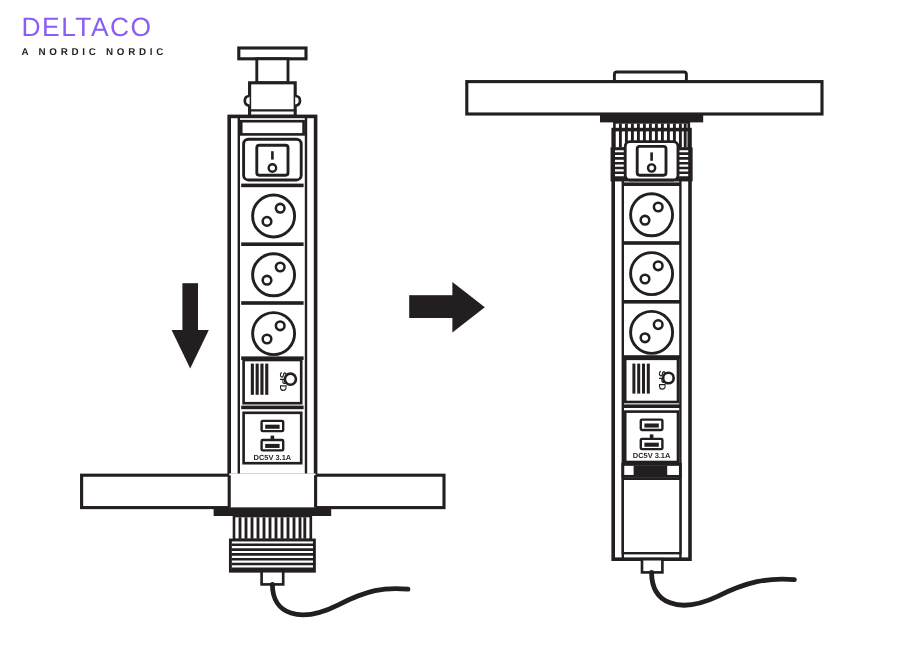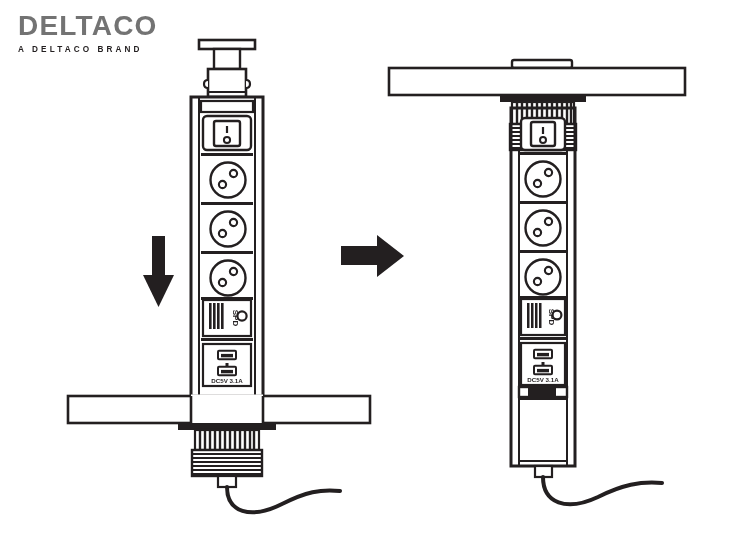--- a/index.html
+++ b/index.html
@@ -9,42 +9,42 @@
     font-family:"Liberation Sans", sans-serif;
     position:relative;
     overflow:hidden;
   }
   #stage{position:absolute;left:0;top:0;width:750px;height:552px;}
 
   
   .logo-wrap{position:absolute;left:18px;top:12px;}
   .logo-main{
     font-family:"Liberation Sans", sans-serif;
-    font-size:28px;font-weight:bold;color:#737373;
+    font-size:22px;font-weight:normal;color:#8b5cf6;
     letter-spacing:1.2px;line-height:1;
   }
   .logo-sub{
     font-family:"Liberation Sans", sans-serif;
     font-size:8.2px;font-weight:bold;color:#231f20;
     letter-spacing:3.1px;line-height:1;margin-top:6px;
   }
 
   
   svg{display:block;}
   .hidden-text{position:absolute;width:1px;height:1px;overflow:hidden;
     clip:rect(0 0 0 0);white-space:nowrap;}
 </style>
 </head>
 <body>
 
 <div id="stage">
 
   <div class="logo-wrap">
     <div class="logo-main">DELTACO</div>
-    <div class="logo-sub">A DELTACO BRAND</div>
+    <div class="logo-sub">A NORDIC NORDIC</div>
   </div>
 
   <svg width="750" height="552" viewBox="0 0 750 552" style="position:absolute;left:0;top:0;">
 
     <defs>
 
       <g id="socket">
         <circle cx="0" cy="0" r="17.5" fill="#ffffff" stroke="#231f20" stroke-width="2.4"></circle>
         <circle cx="5.5" cy="-6.5" r="3.6" fill="#ffffff" stroke="#231f20" stroke-width="2.1"></circle>
         <circle cx="-5.5" cy="4.5" r="3.6" fill="#ffffff" stroke="#231f20" stroke-width="2.1"></circle>

